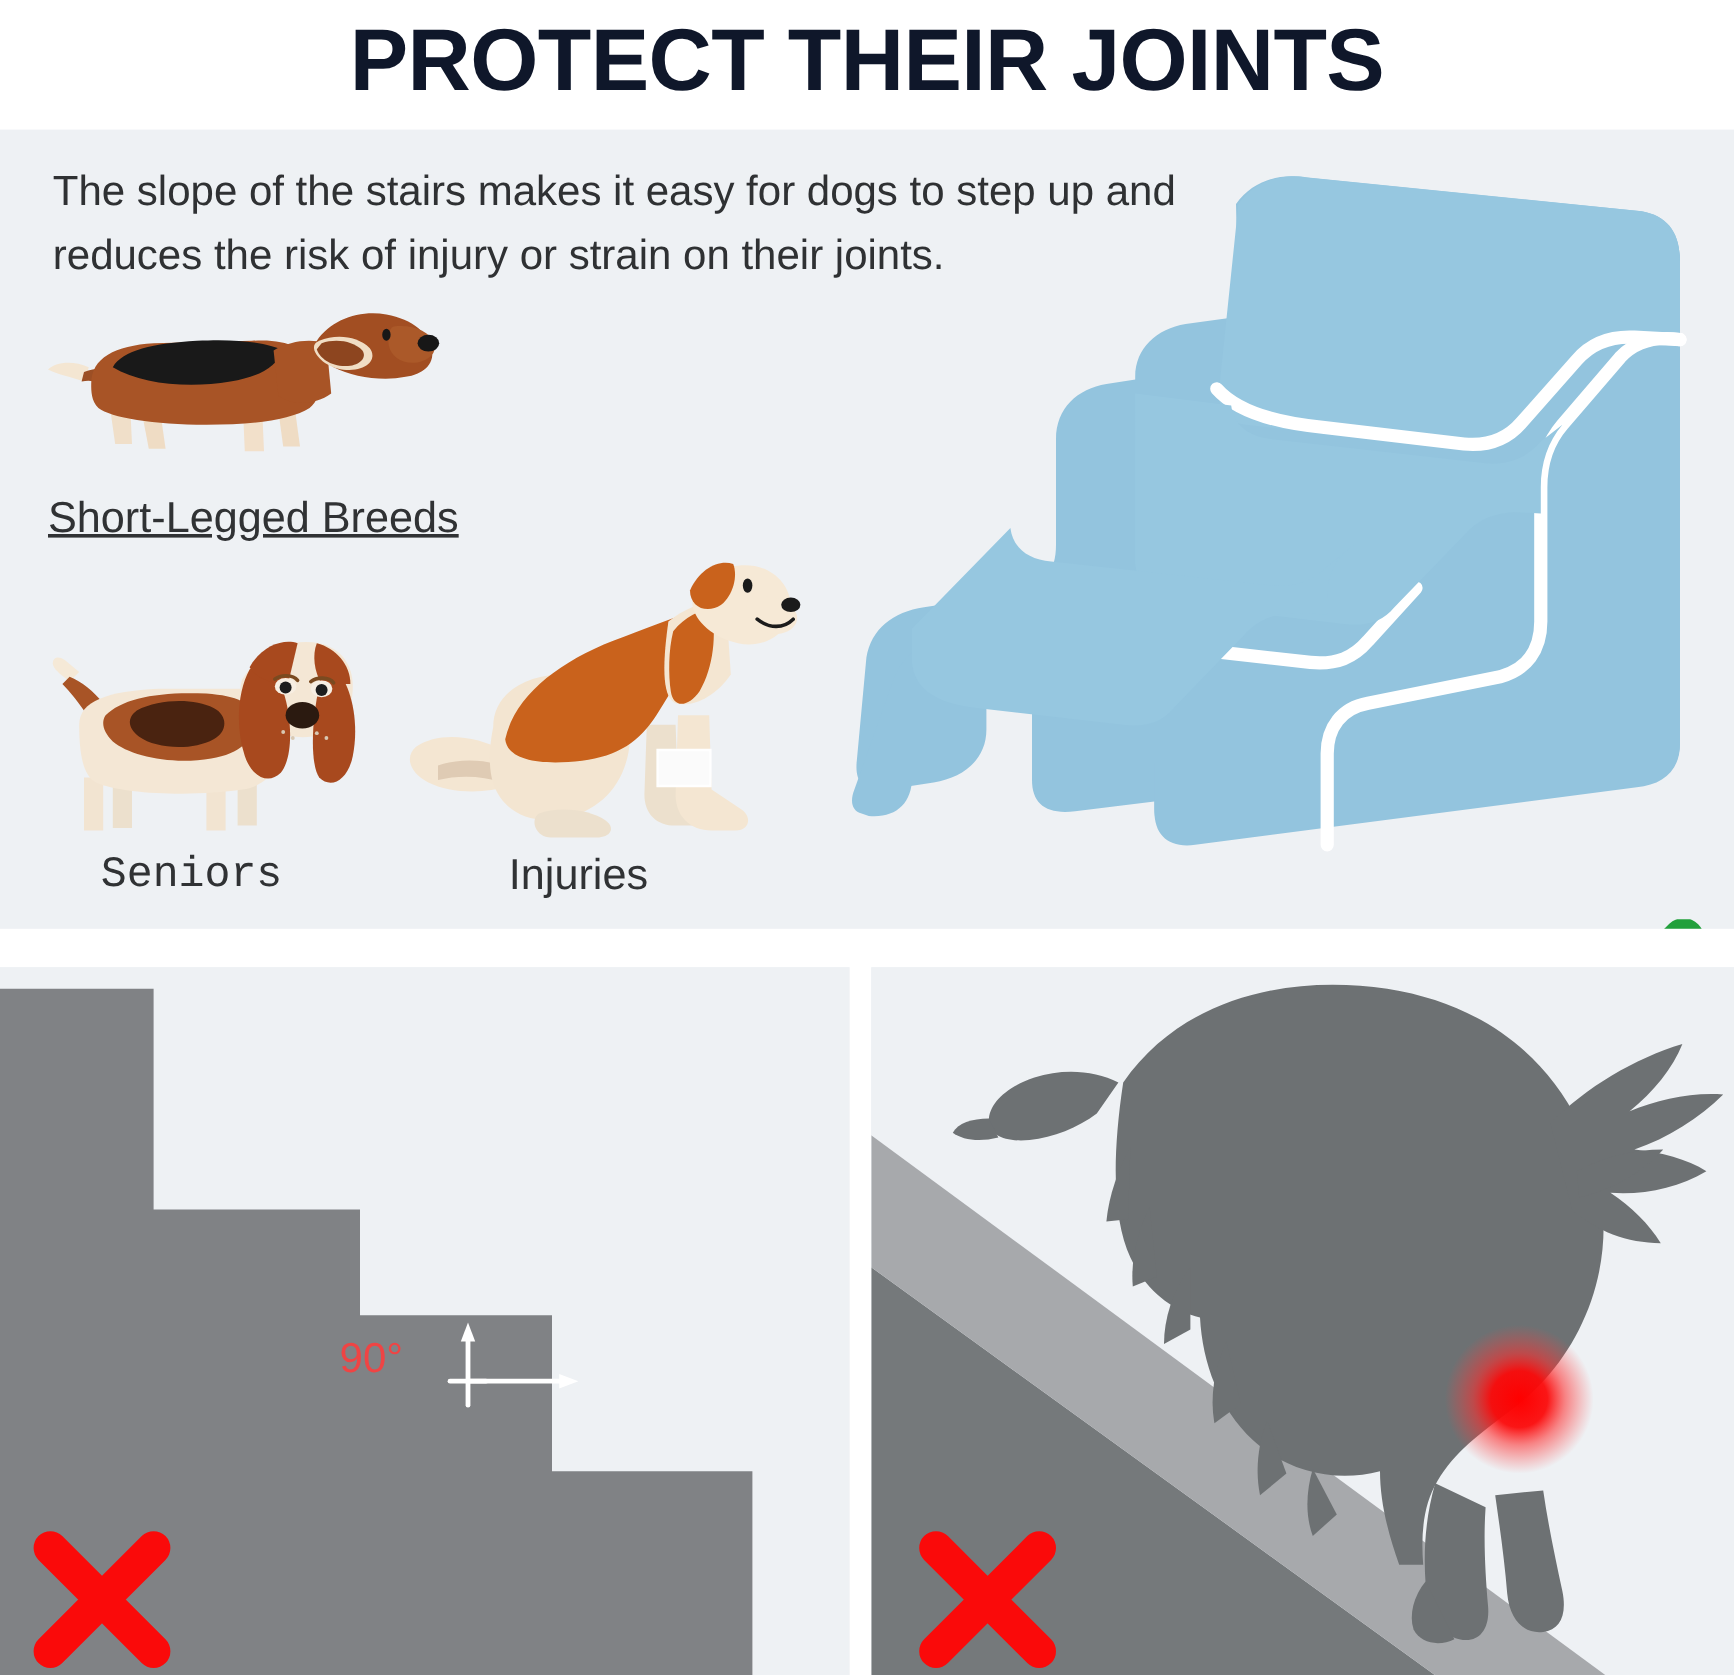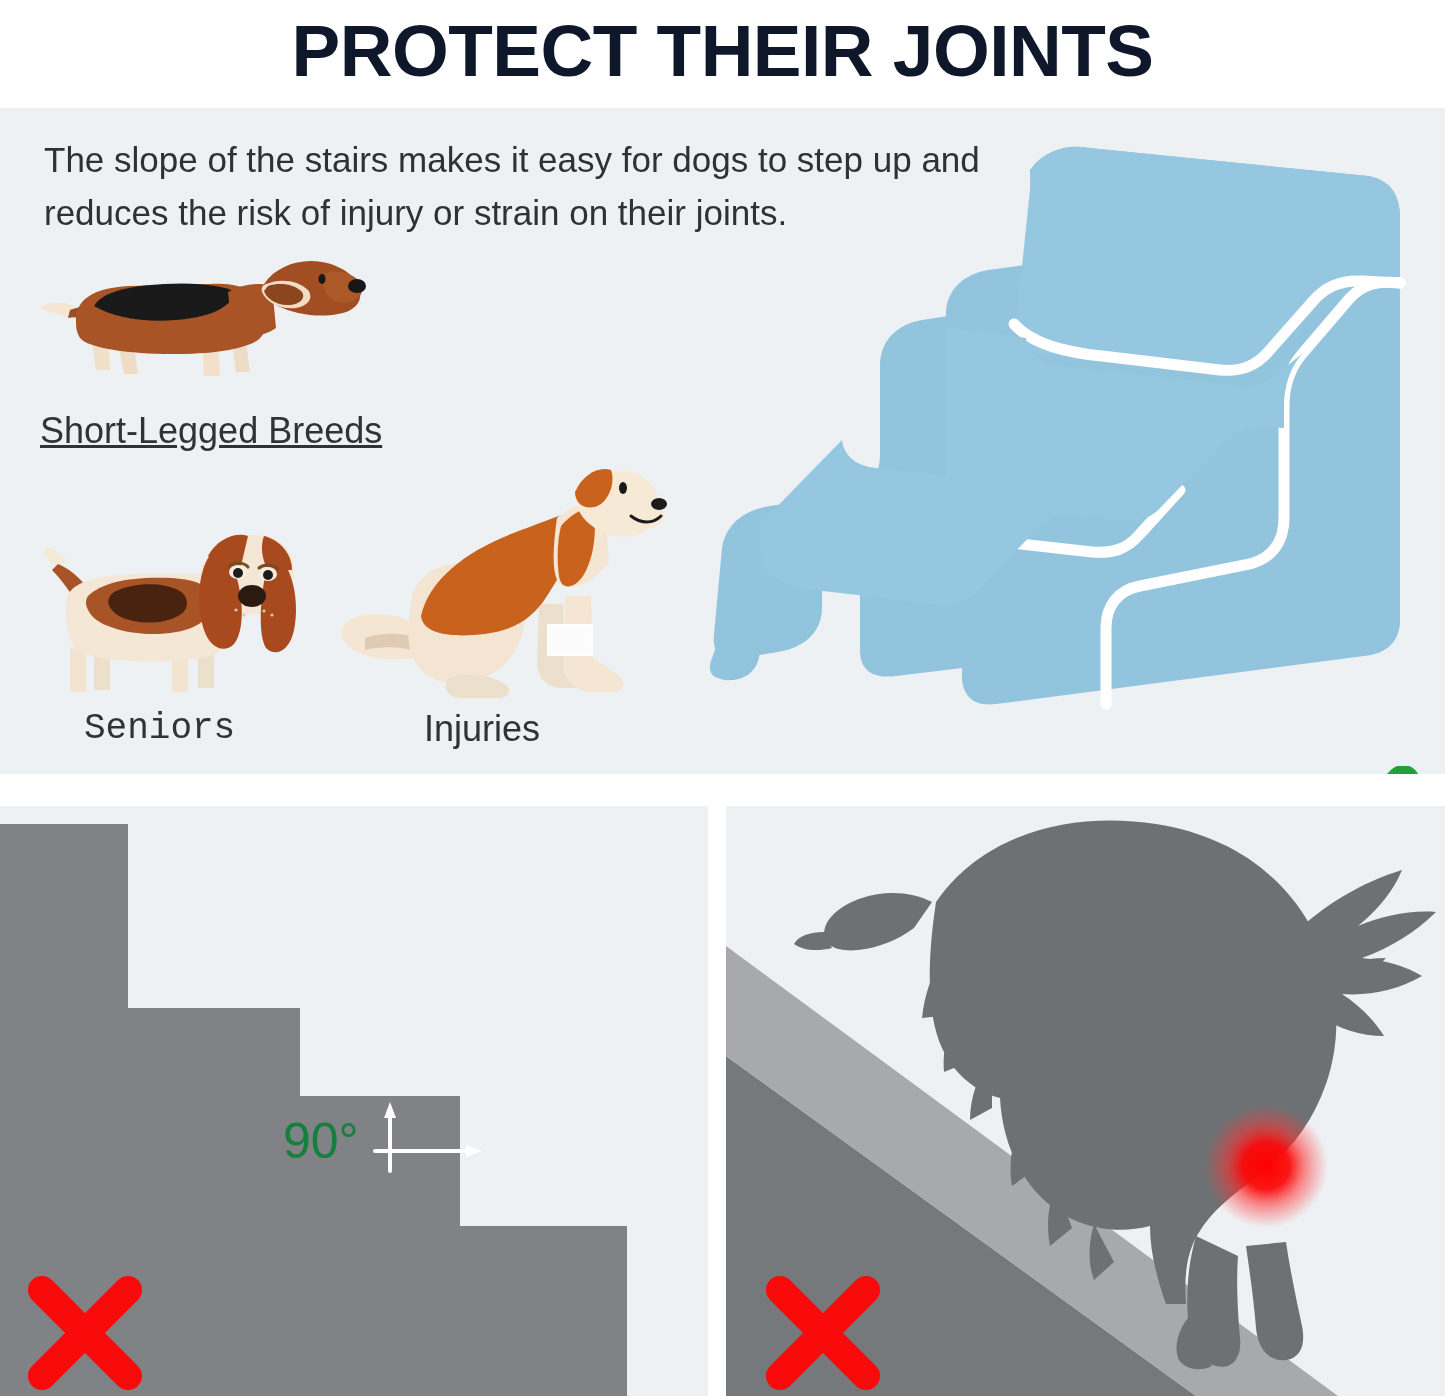--- a/index.html
+++ b/index.html
@@ -109,22 +109,22 @@
   }
   .panel-svg { position: absolute; left: 0; top: 0; }
 
   .x-mark-bl { position: absolute; left: 24px;  top: 1272px; width: 122px; height: 122px; }
   .x-mark-br { position: absolute; left: 762px; top: 1272px; width: 122px; height: 122px; }
 
   .angle-label {
     position: absolute;
     left: 283px;
     top: 1112px;
-    font-size: 50px;
-    color: #15803d;
+    font-size: 35px;
+    color: #ef4444;
     letter-spacing: 0px;
     white-space: nowrap;
   }
 </style>
 </head>
 <body>
 
 <div id="page">
 
   <div class="header-title">PROTECT THEIR JOINTS</div>

